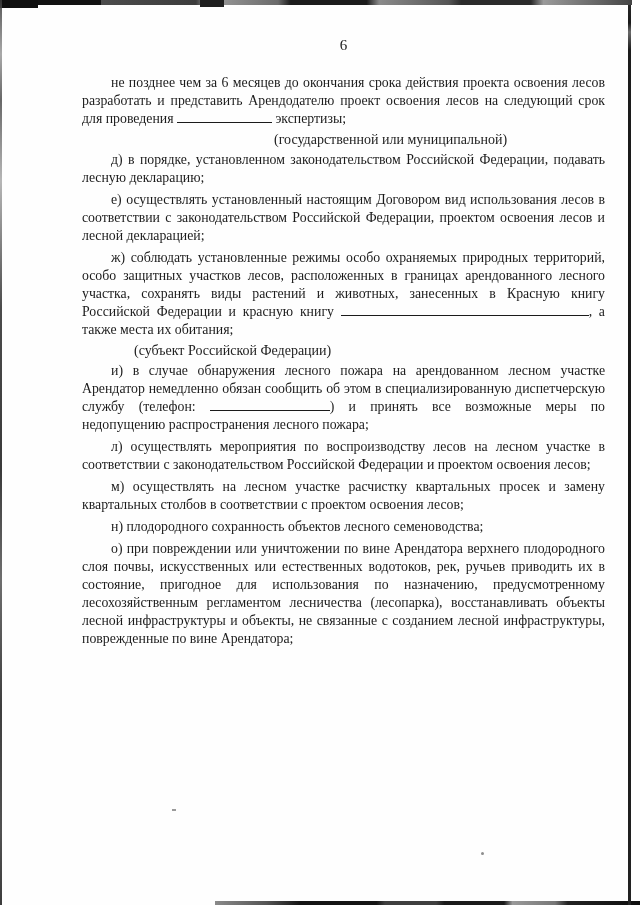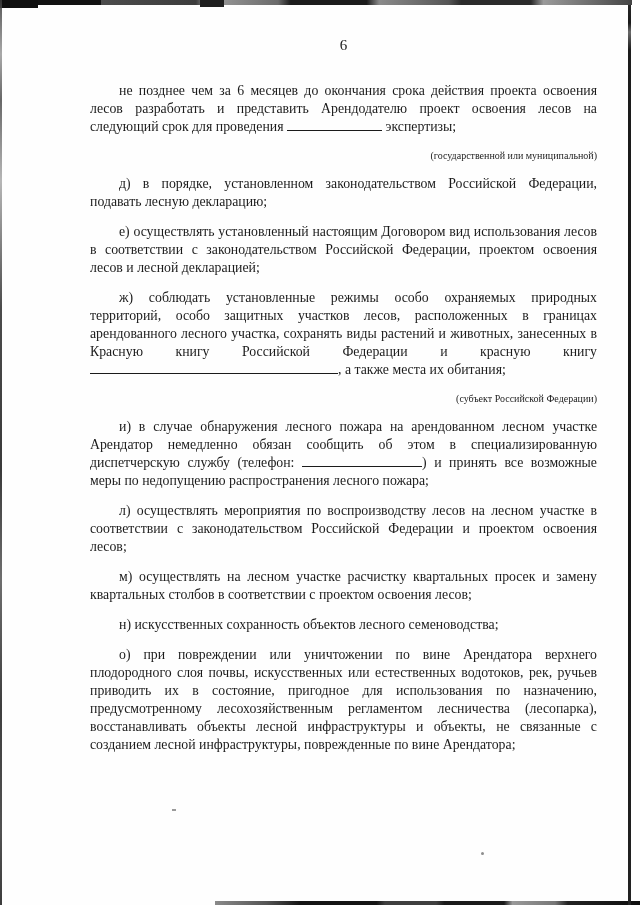--- a/index.html
+++ b/index.html
@@ -84,30 +84,30 @@
   }
   .doc-body {
     position: absolute;
     left: 78px; top: 70px;
     width: 531px;
     font-size: 13.8px;
     line-height: 18px;
     text-align: justify;
   }
   .doc-body p {
-    margin: 12px;
+    margin: 4px;
     padding: 0;
   }
   .doc-body p.indent {
     text-indent: 29px;
   }
   .doc-body p.caption {
-    font-size: 10px;
+    font-size: 14px;
     line-height: 15px;
-    text-align: right;
+    text-align: left;
     text-indent: 0;
     color: #222;
   }
   .blank {
     display: inline-block;
     height: 0.85em;
     border-bottom: 1.4px solid #1b1b1b;
     vertical-align: baseline;
   }
 </style>
@@ -130,17 +130,17 @@
   <div class="doc-body">
       <p class="indent">не позднее чем за 6 месяцев до окончания срока действия проекта освоения лесов разработать и представить Арендодателю проект освоения лесов на следующий срок для проведения <span class="blank" style="width: 95px;"></span> экспертизы;</p>
       <p class="caption" style="margin-left: 196px;">(государственной или муниципальной)</p>
       <p class="indent">д) в порядке, установленном законодательством Российской Федерации, подавать лесную декларацию;</p>
       <p class="indent">е) осуществлять установленный настоящим Договором вид использования лесов в соответствии с законодательством Российской Федерации, проектом освоения лесов и лесной декларацией;</p>
       <p class="indent">ж) соблюдать установленные режимы особо охраняемых природных территорий, особо защитных участков лесов, расположенных в границах арендованного лесного участка, сохранять виды растений и животных, занесенных в Красную книгу Российской Федерации и красную книгу <span class="blank" style="width: 248px;"></span>, а также места их обитания;</p>
       <p class="caption" style="margin-left: 56px;">(субъект Российской Федерации)</p>
       <p class="indent">и) в случае обнаружения лесного пожара на арендованном лесном участке Арендатор немедленно обязан сообщить об этом в специализированную диспетчерскую службу (телефон: <span class="blank" style="width: 120px;"></span>) и принять все возможные меры по недопущению распространения лесного пожара;</p>
       <p class="indent">л) осуществлять мероприятия по воспроизводству лесов на лесном участке в соответствии с законодательством Российской Федерации и проектом освоения лесов;</p>
       <p class="indent">м) осуществлять на лесном участке расчистку квартальных просек и замену квартальных столбов в соответствии с проектом освоения лесов;</p>
-      <p class="indent">н) искусственных сохранность объектов лесного семеноводства;</p>
+      <p class="indent">н) плодородного сохранность объектов лесного семеноводства;</p>
       <p class="indent">о) при повреждении или уничтожении по вине Арендатора верхнего плодородного слоя почвы, искусственных или естественных водотоков, рек, ручьев приводить их в состояние, пригодное для использования по назначению, предусмотренному лесохозяйственным регламентом лесничества (лесопарка), восстанавливать объекты лесной инфраструктуры и объекты, не связанные с созданием лесной инфраструктуры, поврежденные по вине Арендатора;</p>
     </div>
 
 </div>
 
 </body></html>

